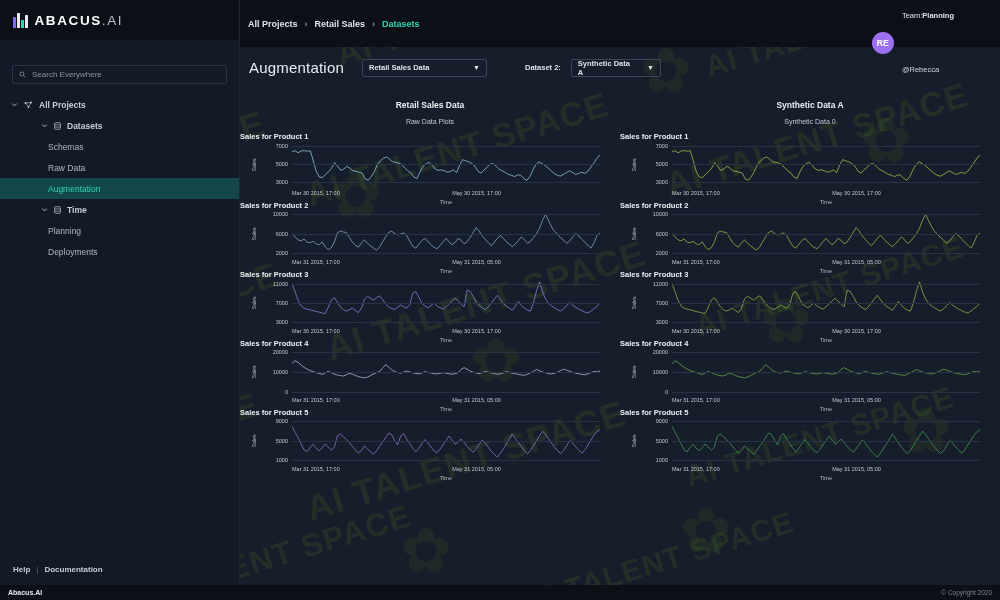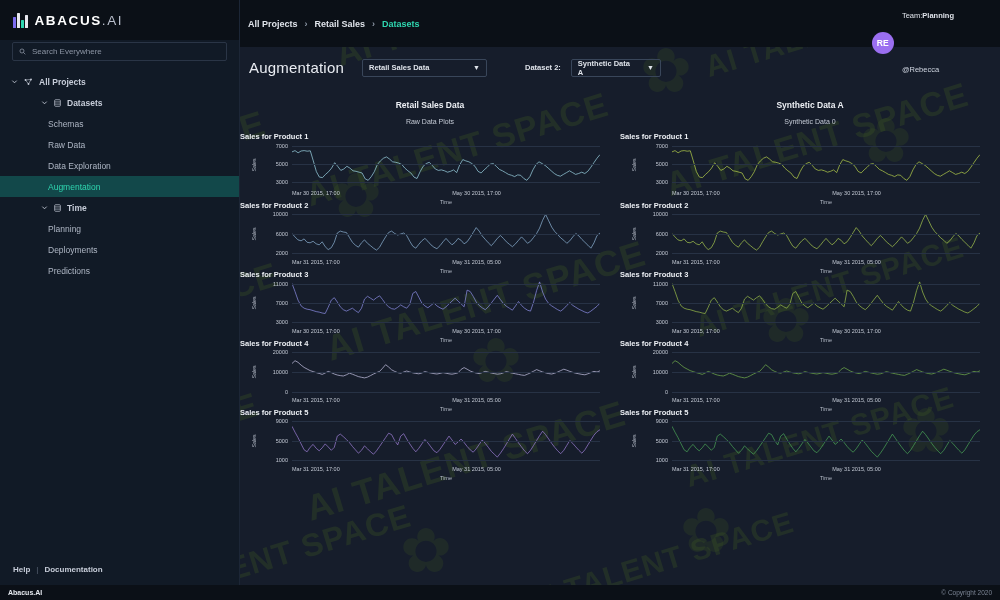--- a/index.html
+++ b/index.html
@@ -33,21 +33,21 @@
   }
   .logo-mark { display: flex; gap: 1.5px; align-items: flex-end; height: 15px; }
   .logo-mark i { display: block; width: 2.5px; background: #2fd6b0; border-radius: .5px; }
   .logo-mark i:nth-child(1){ height: 11px; background:#7c6cf0;}
   .logo-mark i:nth-child(2){ height: 15px; background:#e8e8ef;}
   .logo-mark i:nth-child(3){ height: 8px;  background:#2fd6b0;}
   .logo-mark i:nth-child(4){ height: 13px; background:#e8e8ef;}
   .logo-text { font-size: 13.5px; font-weight: 700; letter-spacing: 1.6px; color: #ffffff; }
   .logo-text .dim { color: #b9bfcc; font-weight: 400; }
 
-  .search-wrap { padding: 2px 12px 6px 12px; }
+  .search-wrap { padding: 25px 12px 6px 12px; }
   .search-box {
     display: flex; align-items: center; gap: 6px;
     border: 1px solid #2a3546; border-radius: 2px;
     height: 19px; padding: 0 6px; background: transparent;
   }
   .search-box svg { flex: none; }
   .search-box input {
     border: 0; outline: 0; background: transparent; color: #9aa4b4;
     font-size: 8px; font-family: "Liberation Sans", sans-serif; width: 100%;
   }
@@ -238,45 +238,39 @@
             <line x1="1.5" y1="11.5" x2="14.5" y2="11.5" stroke="#c6ccd8" stroke-width="1.4"></line>
           </svg>
           <span class="nav-label">Datasets</span>
         </div>
         <div class="nav-item lvl3">
           <span class="nav-label">Schemas</span>
         </div>
         <div class="nav-item lvl3">
           <span class="nav-label">Raw Data</span>
         </div>
-        <div class="nav-item lvl3">
-          <span class="nav-label">Data Exploration</span>
-        </div>
         <div class="nav-item lvl3 active">
           <span class="nav-label">Augmentation</span>
         </div>
         <div class="nav-item lvl2">
           <svg class="chev" width="7" height="7" viewBox="0 0 16 16">
             <path d="M3 6 L8 11 L13 6" fill="none" stroke="currentColor" stroke-width="2"></path>
           </svg>
           <svg class="nav-ico" width="7" height="8" viewBox="0 0 16 18">
             <rect x="1.5" y="1.5" width="13" height="15" rx="2" fill="none" stroke="#c6ccd8" stroke-width="1.6"></rect>
             <line x1="1.5" y1="6.5" x2="14.5" y2="6.5" stroke="#c6ccd8" stroke-width="1.4"></line>
             <line x1="1.5" y1="11.5" x2="14.5" y2="11.5" stroke="#c6ccd8" stroke-width="1.4"></line>
           </svg>
           <span class="nav-label">Time</span>
         </div>
         <div class="nav-item lvl3">
           <span class="nav-label">Planning</span>
         </div>
         <div class="nav-item lvl3">
           <span class="nav-label">Deployments</span>
-        </div>
-        <div class="nav-item lvl3">
-          <span class="nav-label">Predictions</span>
         </div>
       </div>
 
     <div class="side-foot">
       <a href="#">Help</a>
       <span class="sep">|</span>
       <a href="#">Documentation</a>
     </div>
   </div>
 

